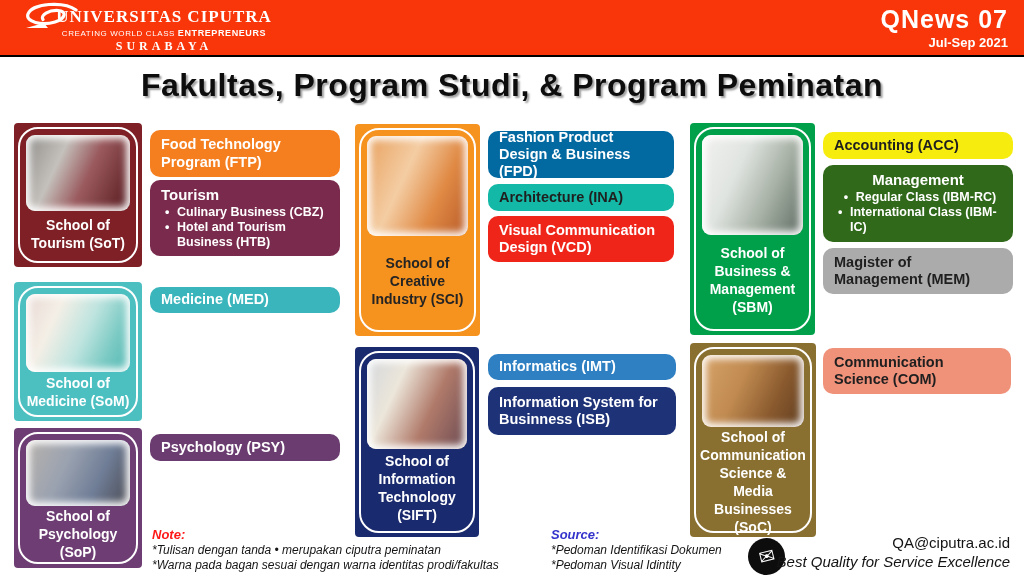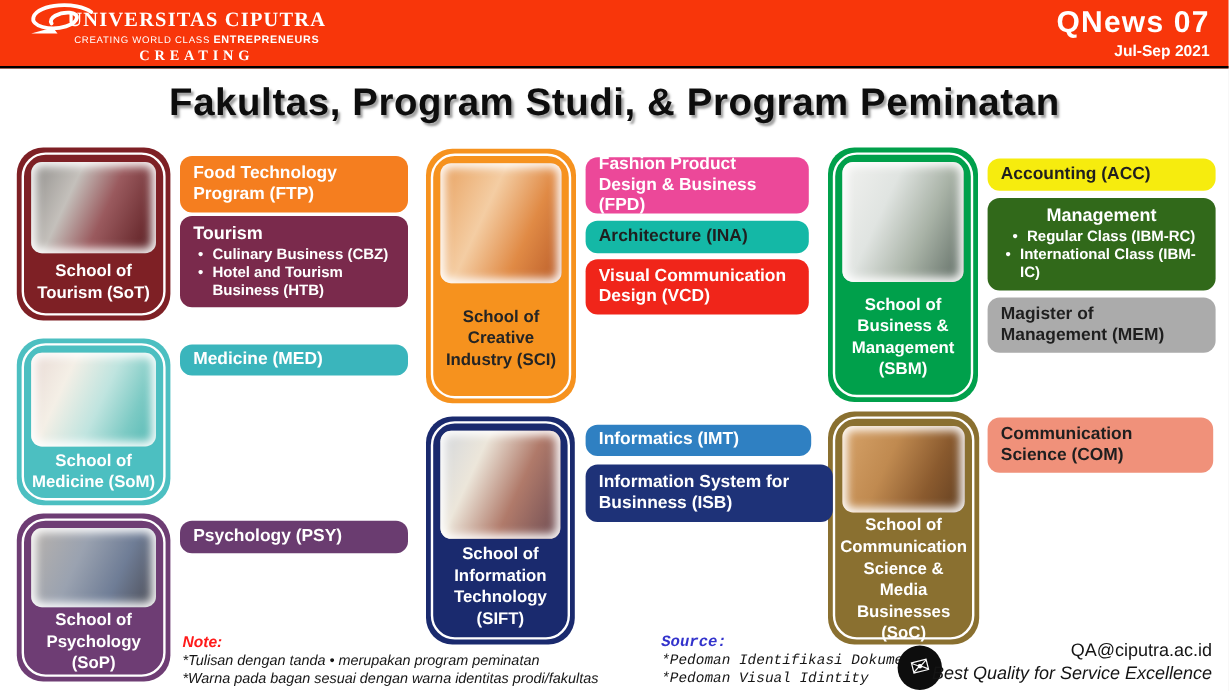--- a/index.html
+++ b/index.html
@@ -18,21 +18,21 @@
   .issue-block{position:absolute;right:16px;top:5px;text-align:right;color:#fff;}
   .issue-name{font-size:25px;font-weight:bold;letter-spacing:1px;}
   .issue-period{font-size:13px;font-weight:bold;margin-top:1px;}
 
   
   .page-title{position:absolute;left:0;top:67px;width:1024px;text-align:center;
       font-size:32px;font-weight:bold;color:#0d0d0d;letter-spacing:.5px;
       text-shadow:2px 2px 2px rgba(0,0,0,.38);}
 
   
-  .school-card{position:absolute;border-radius:22px;box-sizing:border-box;padding:12px 12px 8px 12px;
+  .school-card{position:absolute;border-radius:4px;box-sizing:border-box;padding:12px 12px 8px 12px;
       display:flex;flex-direction:column;align-items:center;}
   .school-card::before{content:"";position:absolute;inset:4px;border:2.5px solid #fff;
       border-radius:20px;pointer-events:none;}
   .school-photo{width:100%;border-radius:9px;box-shadow:inset 0 0 7px 4px rgba(255,255,255,.92);flex:none;}
   .school-name{color:#fff;font-weight:bold;font-size:14px;line-height:1.28;text-align:center;
       display:flex;align-items:center;justify-content:center;flex:1;padding:2px 0;}
   .card-sot {left:14px; top:123px;width:128px;height:144px;background:#7E2025;}
   .card-som {left:14px; top:282px;width:128px;height:139px;background:#4CBFC1;}
   .card-sop {left:14px; top:428px;width:128px;height:140px;background:#6E3D74;}
   .card-sci {left:355px;top:124px;width:125px;height:212px;background:#F6921E;}
@@ -54,34 +54,34 @@
       display:flex;flex-direction:column;justify-content:center;}
   .chip-dark{color:#1f1f1f;}
   .chip-title{font-size:15px;}
   .chip-item{font-size:12.5px;position:relative;padding-left:16px;margin-top:1px;}
   .chip-item::before{content:"\2022";position:absolute;left:4px;}
   .chip-ftp {left:150px;top:130px;width:190px;height:47px;background:#F57E1F;}
   .chip-tourism{left:150px;top:180px;width:190px;height:76px;background:#7A2A4C;justify-content:flex-start;padding-top:6px;}
   .chip-med {left:150px;top:287px;width:190px;height:26px;background:#3AB5BC;}
   .chip-mdp {left:150px;top:315px;width:190px;height:54px;background:#3AB5BC;}
   .chip-psy {left:150px;top:434px;width:190px;height:27px;background:#6A3C70;}
-  .chip-fpd {left:488px;top:131px;width:186px;height:47px;background:#ec4899;}
+  .chip-fpd {left:488px;top:131px;width:186px;height:47px;background:#0369a1;}
   .chip-ina {left:488px;top:184px;width:186px;height:27px;background:#14b8a6;}
   .chip-vcd {left:488px;top:216px;width:186px;height:46px;background:#F0251A;}
   .chip-imt {left:488px;top:354px;width:188px;height:26px;background:#2F80C2;}
-  .chip-isb {left:488px;top:387px;width:206px;height:48px;background:#1E3278;}
+  .chip-isb {left:488px;top:387px;width:188px;height:48px;background:#1E3278;}
   .chip-acc {left:823px;top:132px;width:190px;height:27px;background:#F6EC0E;}
   .chip-mgmt{left:823px;top:165px;width:190px;height:77px;background:#31691A;justify-content:flex-start;padding-top:6px;align-items:center;}
   .chip-mem {left:823px;top:248px;width:190px;height:46px;background:#ABABAB;}
   .chip-com {left:823px;top:348px;width:188px;height:46px;background:#F0917A;}
 
   
   .note{position:absolute;left:152px;top:528px;font-style:italic;color:#151515;font-size:12px;line-height:1.08;}
   .note-heading{color:#FF1A1A;font-weight:bold;font-size:13px;margin-bottom:2px;}
-  .source{position:absolute;left:551px;top:528px;font-style:italic;color:#151515;font-size:12px;line-height:1.08;font-family:Liberation Mono, monospace;}
+  .source{position:absolute;left:551px;top:528px;font-style:italic;color:#151515;font-size:12px;line-height:1.08;}
   .source-heading{color:#3333CC;font-weight:bold;font-size:13px;margin-bottom:2px;}
   .note-line,.source-line{margin-top:2px;}
   .envelope-badge{position:absolute;left:748px;top:538px;width:37px;height:37px;border-radius:50%;
       background:#0d0d0d;display:flex;align-items:center;justify-content:center;}
   .envelope-glyph{color:#fff;font-size:19px;transform:rotate(-14deg);line-height:1;}
   .contact-email{position:absolute;right:14px;top:534px;font-size:15px;color:#141414;text-decoration:none;}
   .contact-tagline{position:absolute;right:14px;top:553px;font-size:15px;font-style:italic;color:#141414;}
 </style>
 </head>
 <body>
@@ -94,21 +94,21 @@
         <path d="M58 8 C46 -1 14 1 10 12 C7 20 24 24 37 20 C48 16.5 49 9 40 8.5 C31 8 22 13 25 17.5" fill="none" stroke="#ffffff" stroke-width="3.2" stroke-linecap="round"></path>
         <path d="M8 26 L30 26 L26 21 Z" fill="#ffffff"></path>
       </svg>
     </span>
     <div class="univ-block">
       <div class="univ-name">UNIVERSITAS CIPUTRA</div>
       <div class="univ-tagline">
         <span>CREATING WORLD CLASS</span>
         <span class="bold">ENTREPRENEURS</span>
       </div>
-      <div class="univ-city">CREATING</div>
+      <div class="univ-city">SURABAYA</div>
     </div>
     <div class="issue-block">
       <div class="issue-name">QNews 07</div>
       <div class="issue-period">Jul-Sep 2021</div>
     </div>
   </div>
 
   <div class="page-title">Fakultas, Program Studi, &amp; Program Peminatan</div>
 
   <div class="school-card card-sot">
@@ -159,21 +159,21 @@
   <div class="chip chip-mgmt">
     <div class="chip-title">Management</div>
     <div class="chip-item">Regular Class (IBM-RC)</div>
     <div class="chip-item">International Class (IBM-IC)</div>
   </div>
   <div class="chip chip-mem chip-dark">Magister of Management (MEM)</div>
   <div class="chip chip-com chip-dark">Communication Science (COM)</div>
 
   <div class="note">
     <div class="note-heading">Note:</div>
-    <div class="note-line">*Tulisan dengan tanda • merupakan program peminatan</div>
+    <div class="note-line">*Tulisan dengan tanda • merupakan ciputra peminatan</div>
     <div class="note-line">*Warna pada bagan sesuai dengan warna identitas prodi/fakultas</div>
   </div>
 
   <div class="source">
     <div class="source-heading">Source:</div>
     <div class="source-line">*Pedoman Identifikasi Dokumen</div>
     <div class="source-line">*Pedoman Visual Idintity</div>
   </div>
 
   <div class="envelope-badge">

